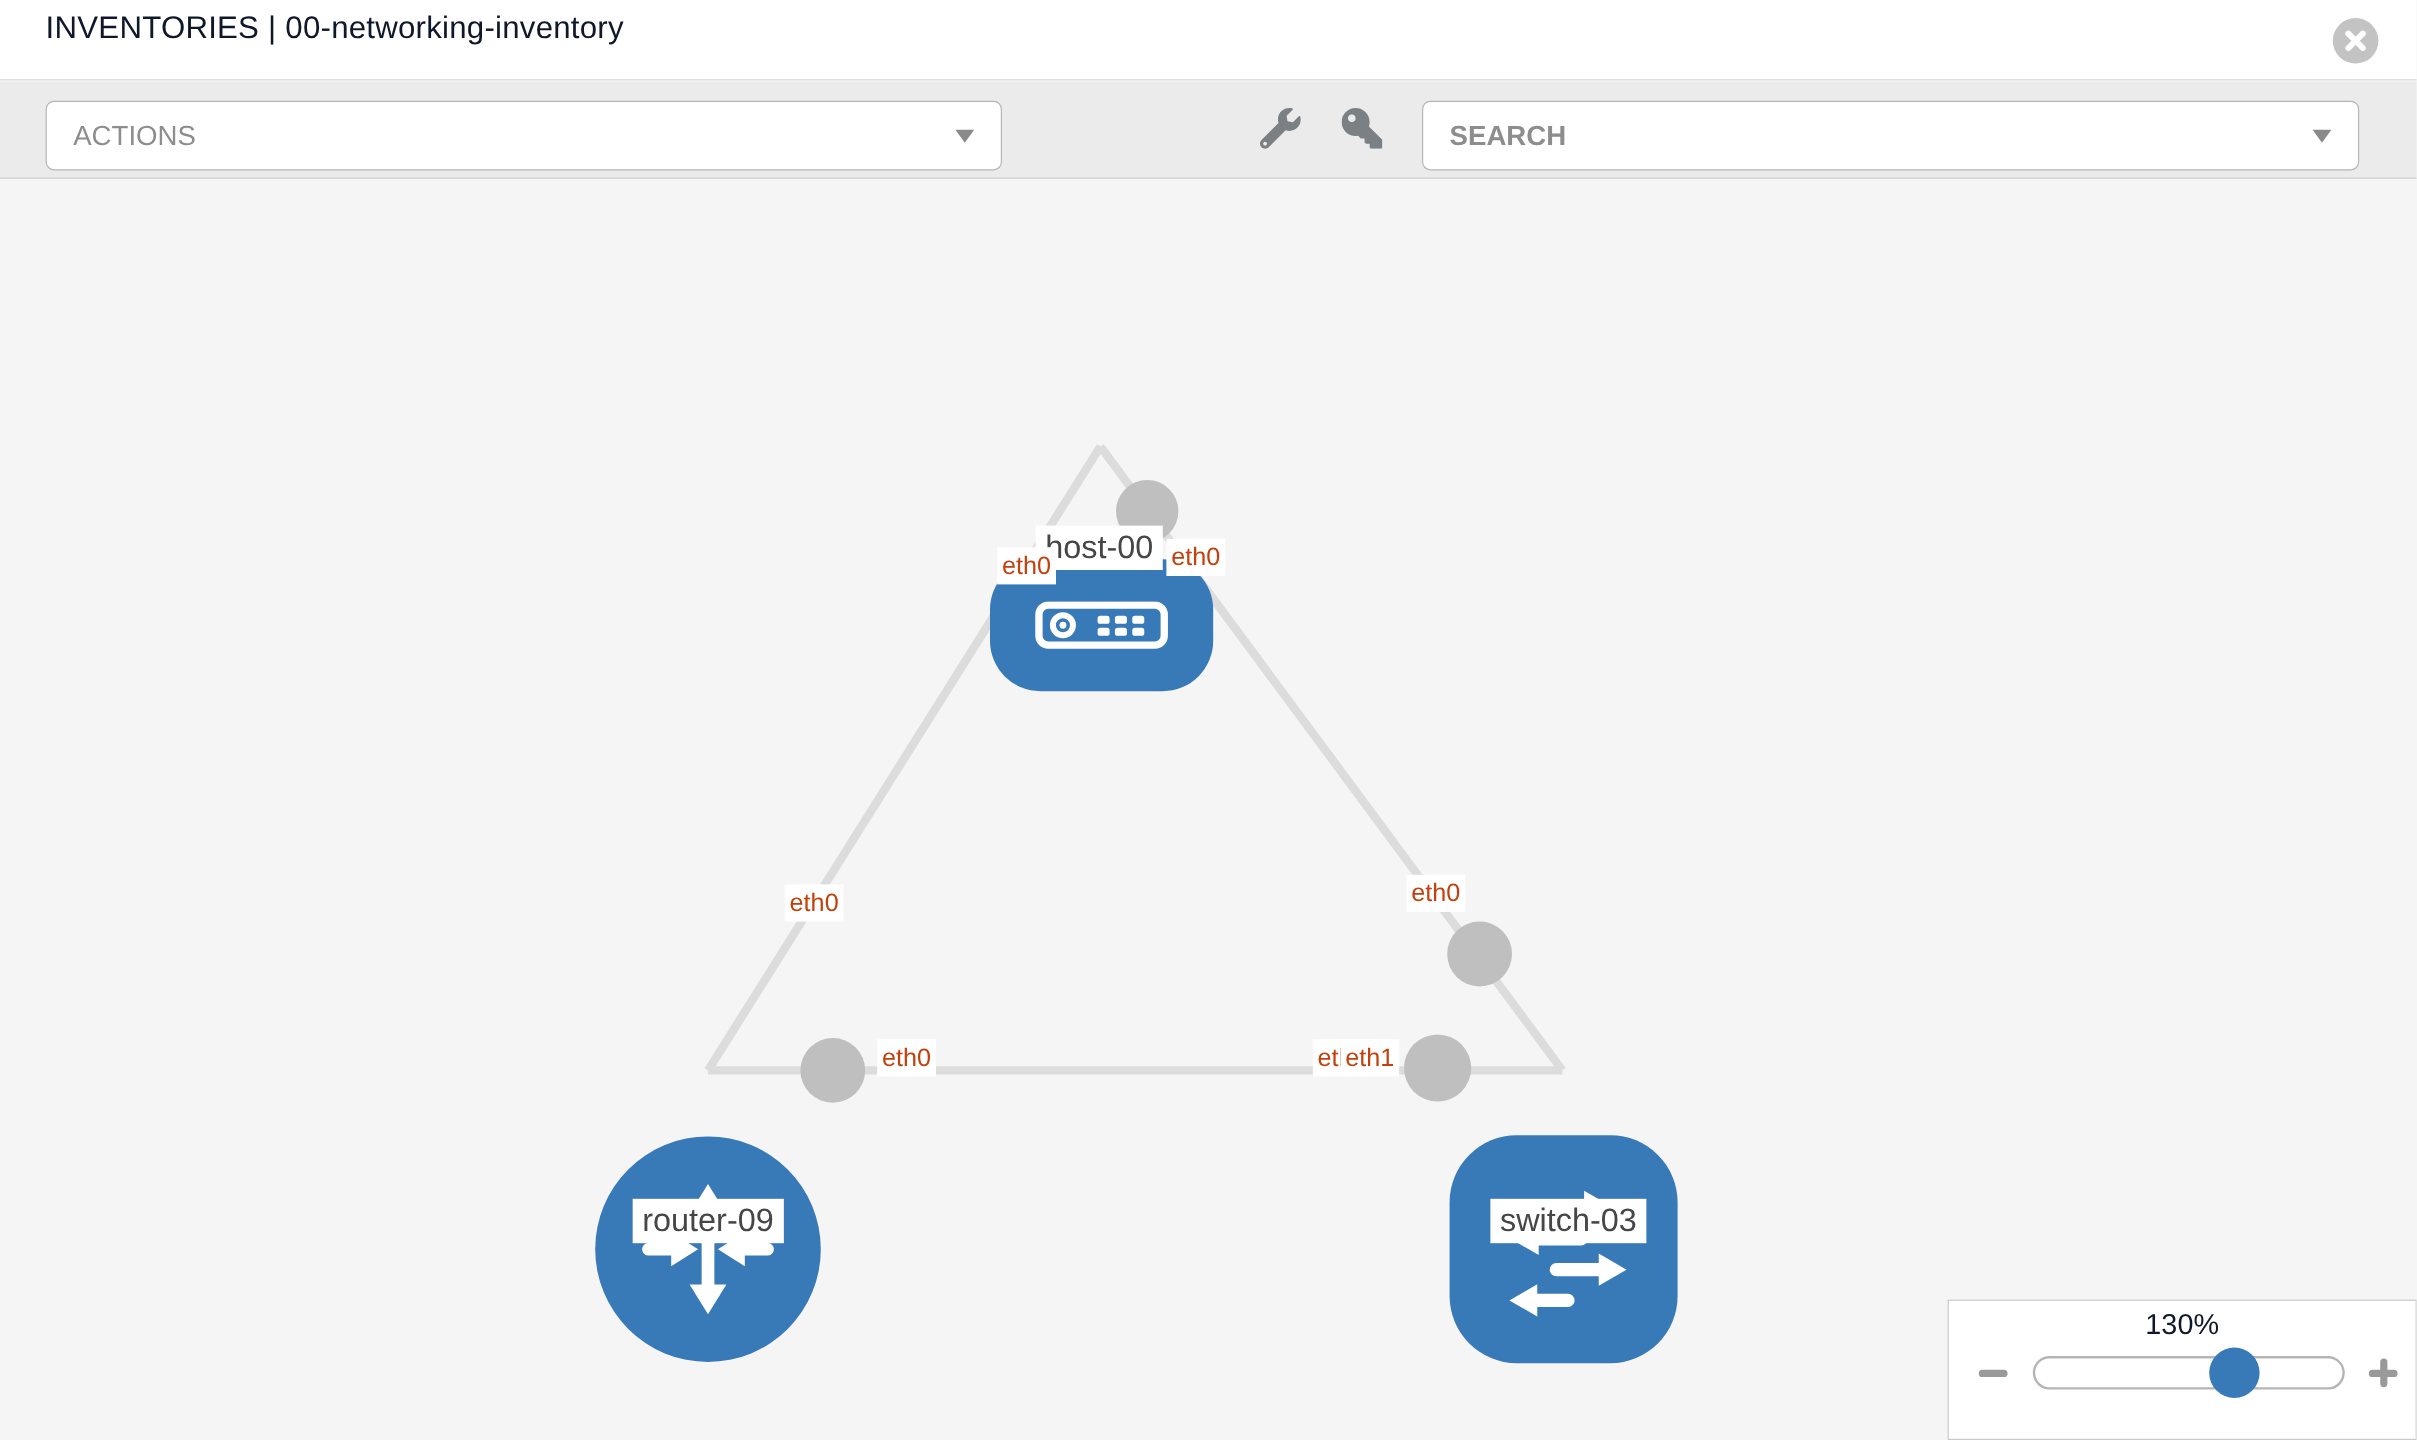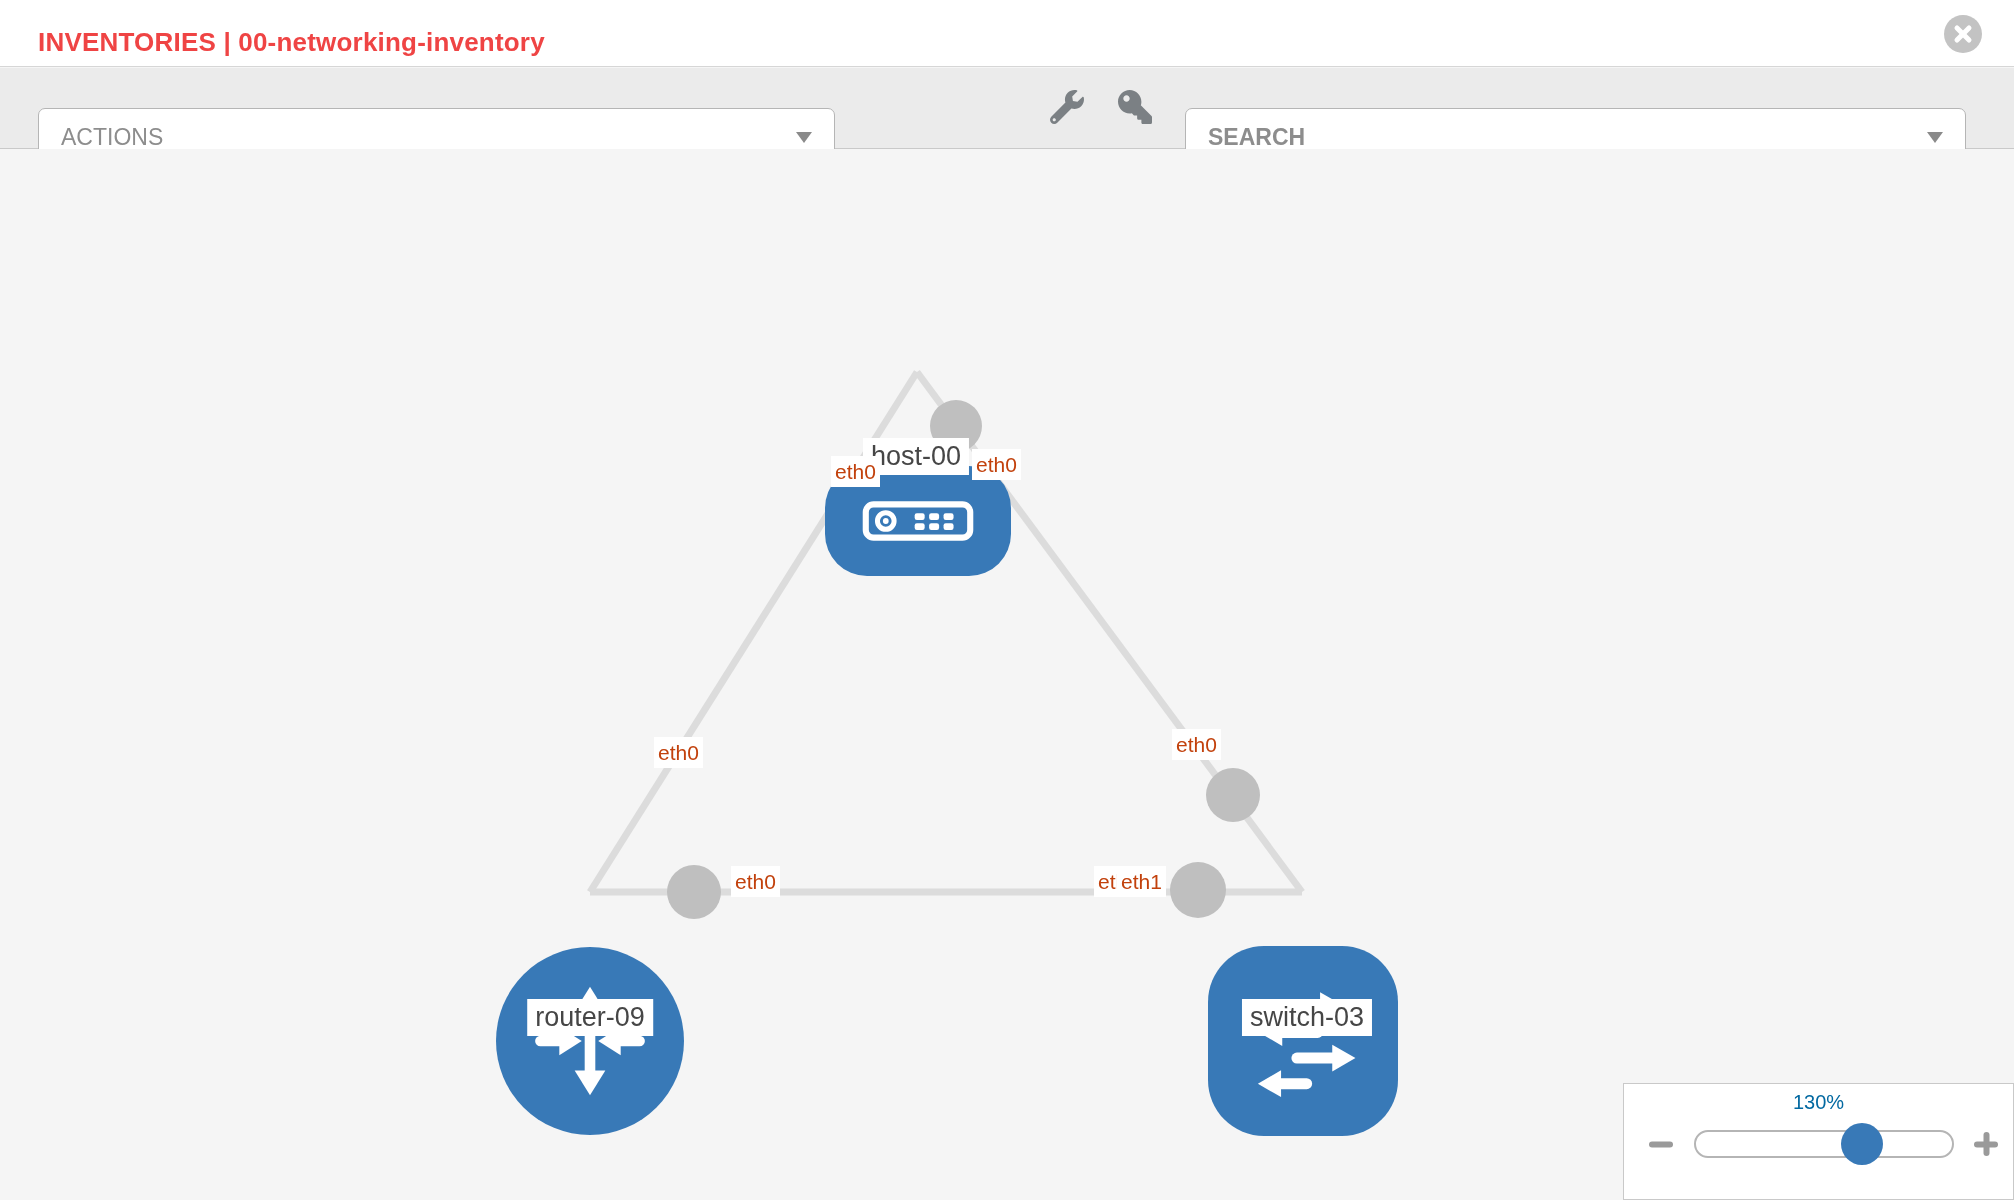--- a/index.html
+++ b/index.html
@@ -7,37 +7,37 @@
     position:relative;width:2014px;height:1200px;
     font-family:"Liberation Sans",sans-serif;
     background:#f5f5f5;overflow:hidden;
   }
   
   .header{
     position:absolute;left:0;top:0;width:2014px;height:67px;
     background:#ffffff;border-bottom:1px solid #d6d6d6;box-sizing:border-box;
   }
   .header-title{
-    position:absolute;left:38px;top:27px;
-    font-size:26px;font-weight:bold;color:#ef4444;letter-spacing:.2px;
+    position:absolute;left:38px;top:8px;
+    font-size:26px;font-weight:normal;color:#0f172a;letter-spacing:.2px;
   }
   .close-btn{
     position:absolute;left:1944px;top:15px;width:38px;height:38px;
     border-radius:50%;background:#c3c3c3;cursor:pointer;
     display:flex;align-items:center;justify-content:center;
   }
   
   .toolbar{
     position:absolute;left:0;top:68px;width:2014px;height:81px;
     background:#ebebeb;border-bottom:1px solid #c9c9c9;box-sizing:border-box;
   }
   .select-box{
     position:absolute;top:16px;height:58px;background:#ffffff;
     border:1px solid #b5b5b5;border-radius:7px;box-sizing:border-box;
-    display:flex;align-items:center;padding:0 22px;cursor:pointer;margin-top:24px;
+    display:flex;align-items:center;padding:0 22px;cursor:pointer;
   }
   .select-box .select-label{font-size:23px;color:#8d8d8d;flex:1;}
   .icon-btn{
     position:absolute;top:13px;width:46px;height:52px;cursor:pointer;
     display:flex;align-items:center;justify-content:center;
   }
   
   .canvas{position:absolute;left:0;top:149px;width:2014px;height:1051px;background:#f5f5f5;}
   .links-svg{position:absolute;left:0;top:0;}
   .node{position:absolute;background:#3879b7;display:flex;align-items:center;justify-content:center;cursor:pointer;}
@@ -52,21 +52,21 @@
   .iface-label{
     position:absolute;background:#ffffff;color:#c2410c;
     font-size:21px;line-height:1.2;padding:3px 4px;white-space:nowrap;
   }
   
   .zoom-panel{
     position:absolute;left:1623px;top:1083px;width:391px;height:117px;
     background:#ffffff;border:1px solid #c9c9c9;box-sizing:border-box;
   }
   .zoom-level{position:absolute;left:0;top:7px;width:100%;text-align:center;
-    font-size:20px;color:#0369a1;}
+    font-size:24px;color:#0f172a;}
   .zoom-track{
     position:absolute;left:70px;top:46px;width:260px;height:28px;
     background:#ffffff;border:2px solid #b5b5b5;border-radius:15px;box-sizing:border-box;cursor:pointer;
   }
   .zoom-handle{
     position:absolute;left:217px;top:39px;width:42px;height:42px;border-radius:50%;
     background:#3879b7;cursor:grab;
   }
   .zoom-minus,.zoom-plus{position:absolute;top:45px;width:30px;height:30px;cursor:pointer;
     display:flex;align-items:center;justify-content:center;}

